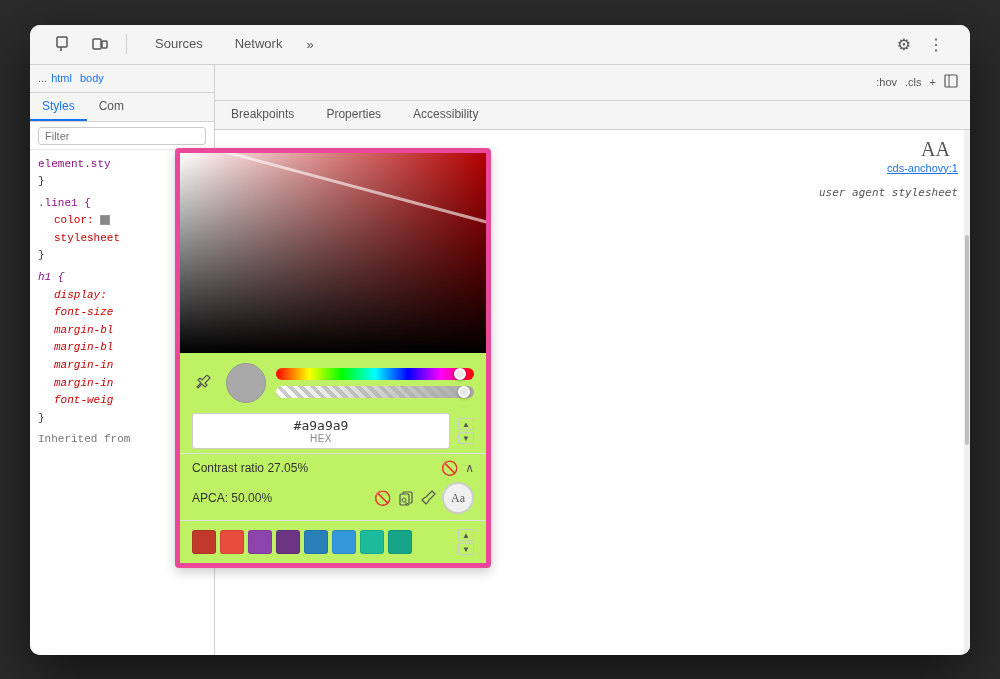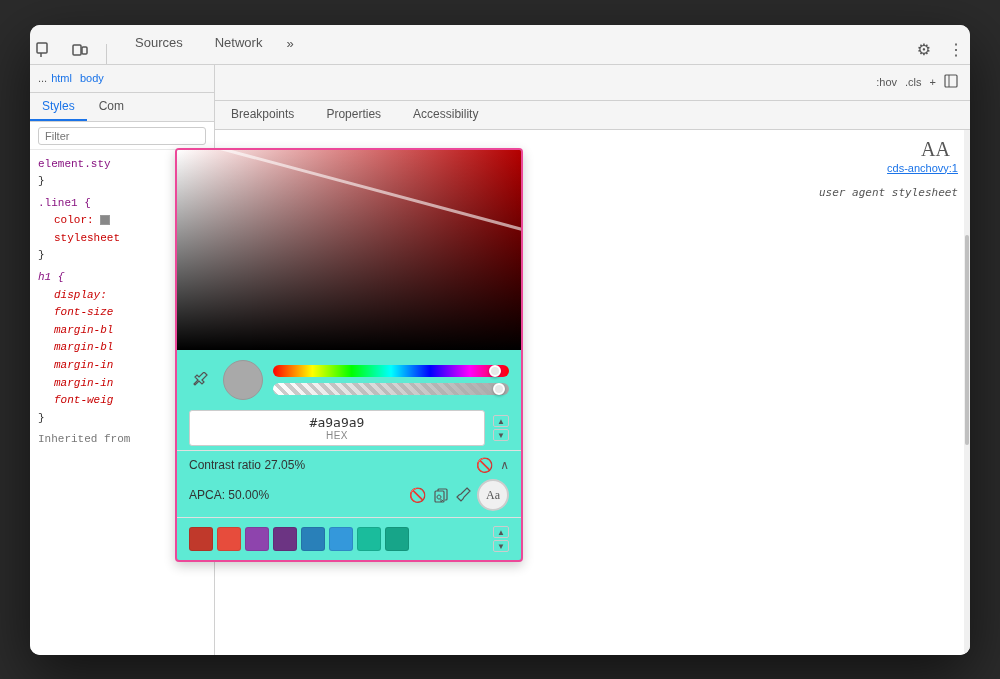--- a/index.html
+++ b/index.html
@@ -56,22 +56,22 @@
       display: flex;
       flex-direction: column;
       flex: 1;
       overflow: hidden;
     }
     .devtools-toolbar {
       background: #f5f5f5;
       border-bottom: 1px solid #d0d0d0;
       height: 40px;
       display: flex;
-      align-items: flex-end;
-      padding: 0 0;
+      align-items: center;
+      padding: 0 20px;
       gap: 8px;
       flex-shrink: 0;
     }
     .toolbar-icon-btn {
       width: 28px;
       height: 28px;
       border: none;
       background: none;
       cursor: pointer;
       display: flex;
@@ -210,23 +210,23 @@
     .inherited-from {
       padding: 4px 8px;
       font-size: 11px;
       color: #777;
     }
     
     .color-picker-popup {
       position: absolute;
       left: 175px;
       top: 148px;
-      width: 348px;
-      background: #5eead4;
-      border: 2px solid #ec4899;
+      width: 316px;
+      background: #bef264;
+      border: 5px solid #ec4899;
       border-radius: 4px;
       box-shadow: 0 4px 12px rgba(0,0,0,0.2);
       z-index: 100;
       overflow: hidden;
     }
     .color-canvas {
       width: 100%;
       height: 200px;
       background: linear-gradient(to bottom, transparent, #000),
                   linear-gradient(to right, #fff, #c00);

